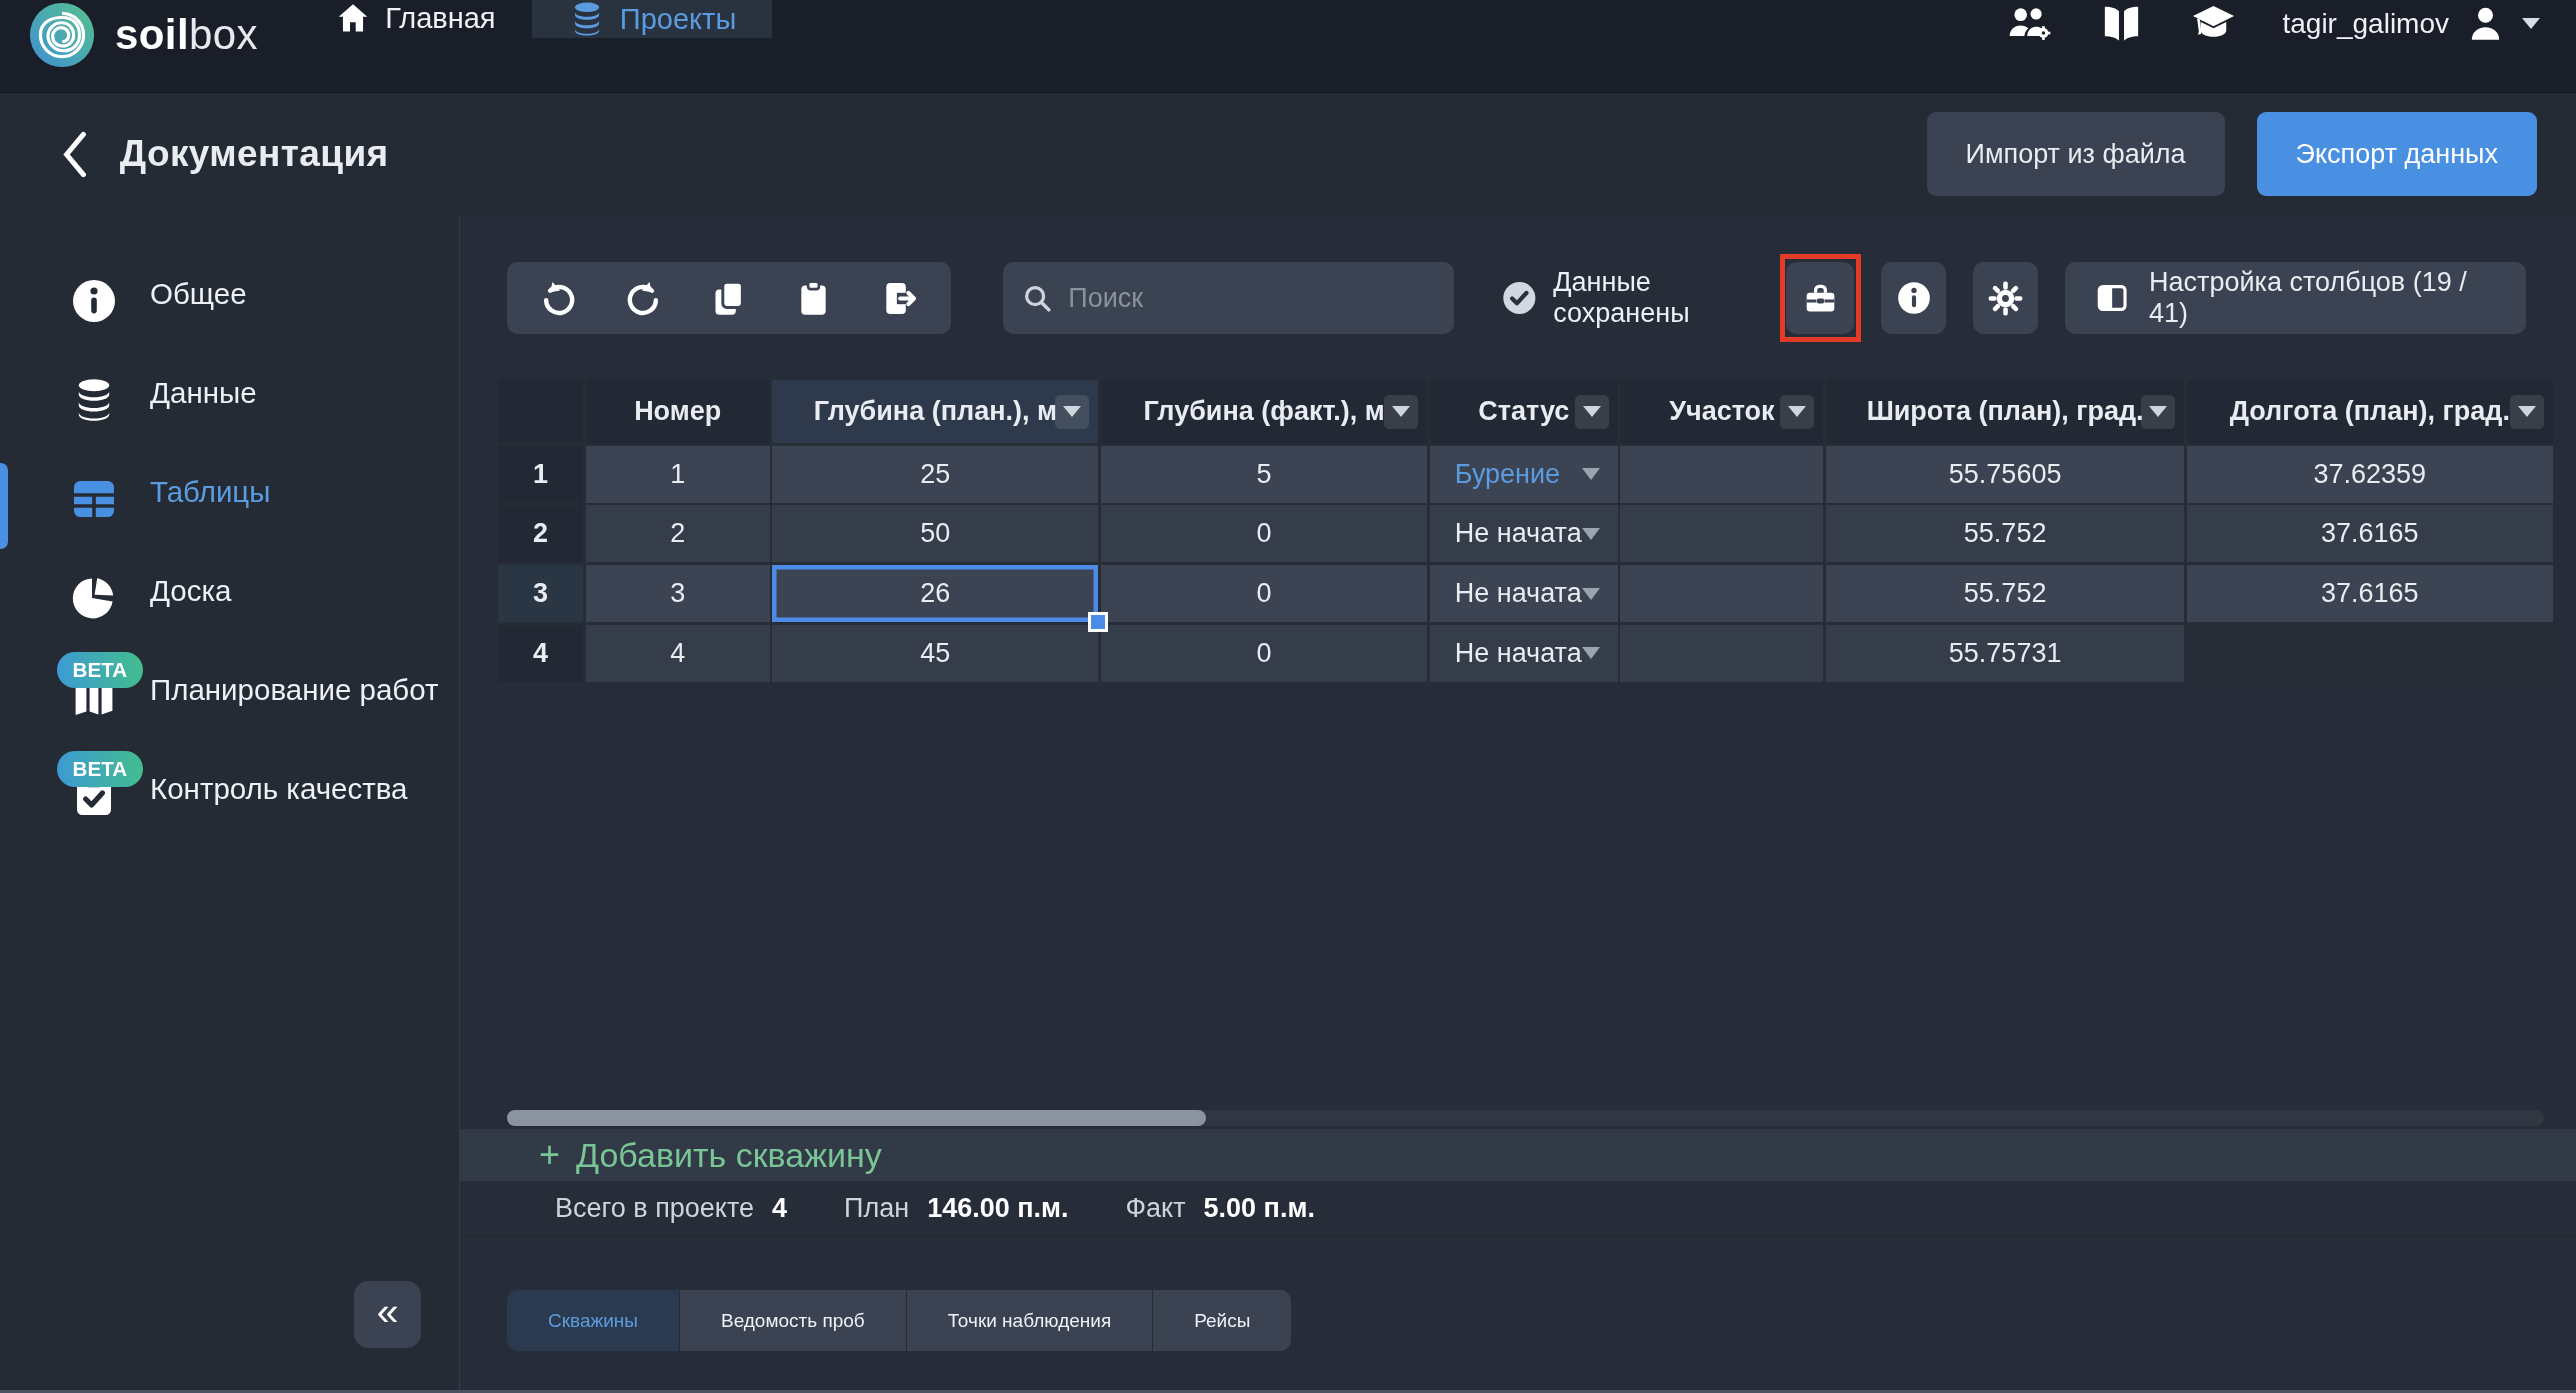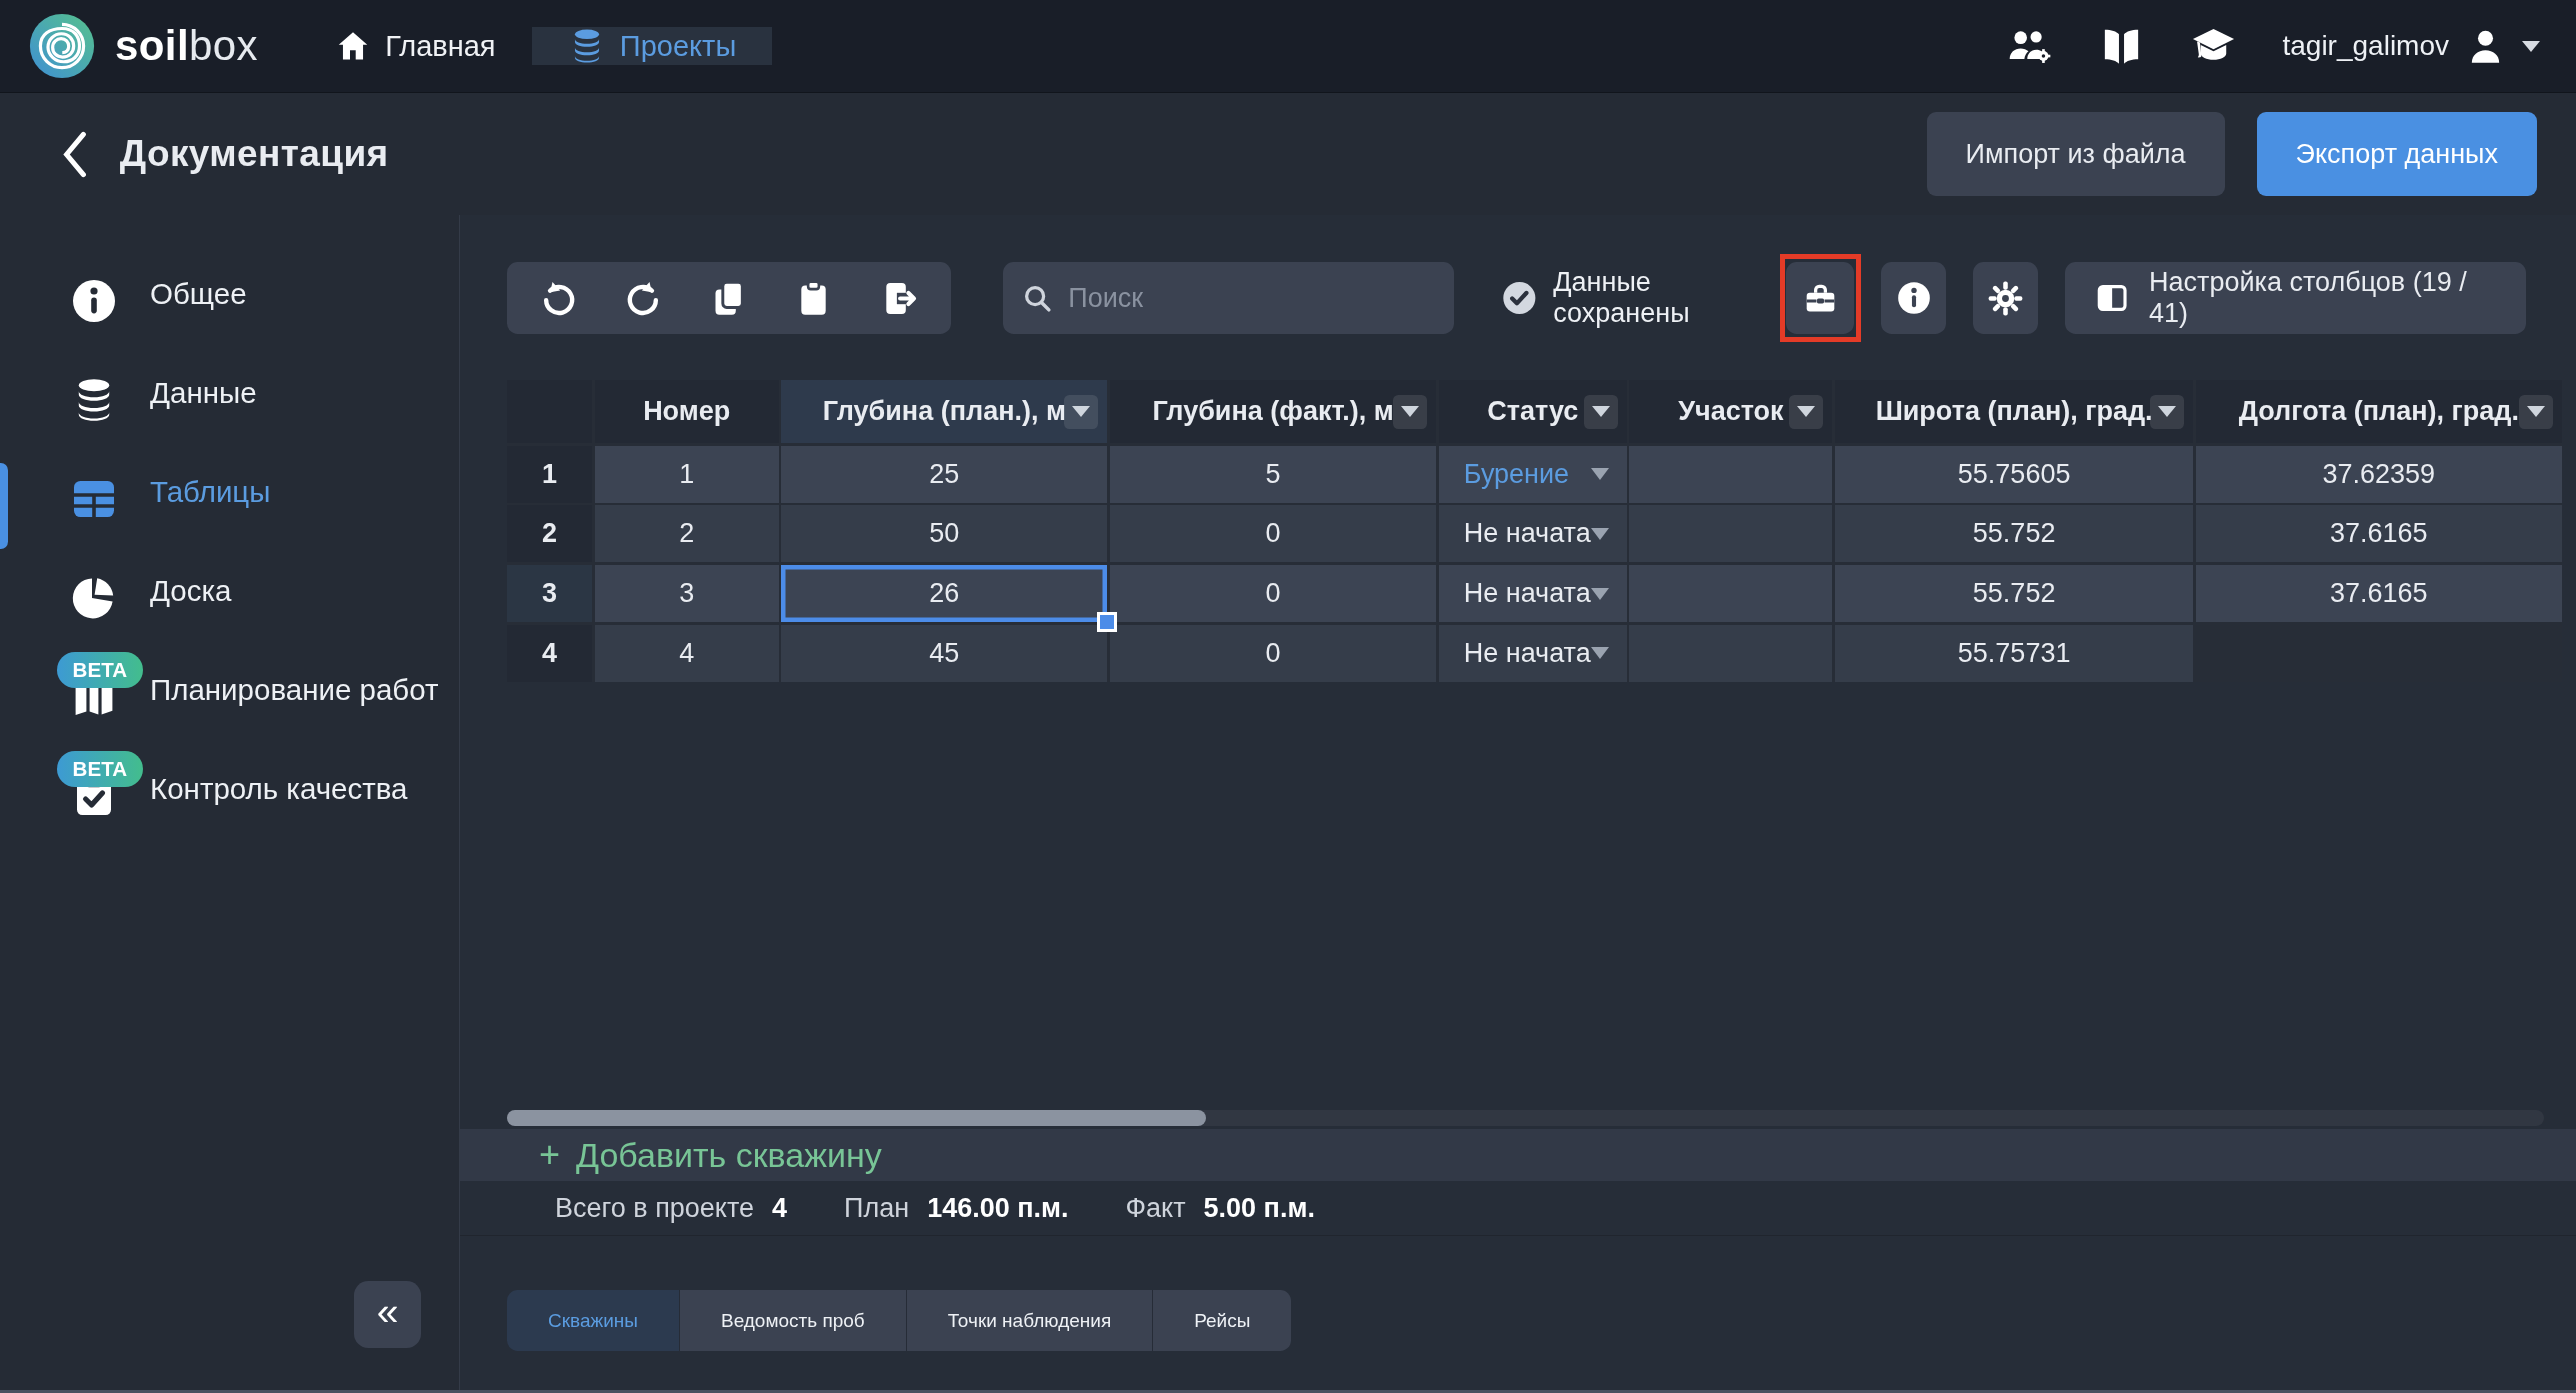--- a/index.html
+++ b/index.html
@@ -10,21 +10,21 @@
     --grid-line:#272d37;
     --accent:#4a90e2; --blue-text:#5b9ce0; --green:#78c596;
     --text:#e9ecf1; --muted:#98a0ad; --red:#e43b27;
   }
   *{box-sizing:border-box; margin:0; padding:0;}
   html,body{width:2576px;height:1394px;overflow:hidden;}
   body{font-family:"Liberation Sans","DejaVu Sans",sans-serif;background:var(--bg-page);color:var(--text);position:relative;}
   svg{display:block;}
 
   
-  .topnav{height:93px;background:var(--bg-top);display:flex;align-items:center;border-bottom:1.8px solid #11151c;}
+  .topnav{height:93px;background:var(--bg-top);display:flex;align-items:flex-start;border-bottom:1.8px solid #11151c;}
   .brand{display:flex;align-items:center;gap:18px;padding:0 41px 0 27px;cursor:pointer;}
   .brand .logo{width:70px;height:70px;}
   .wordmark{font-size:42px;color:#fff;letter-spacing:0.4px;}
   .wordmark b{font-weight:700;} .wordmark span{font-weight:300;color:#e6eaef;}
   .navitem{display:flex;align-items:center;gap:14.3px;padding:0 36px;font-size:29px;color:#f0f2f5;cursor:pointer;}
   .navitem.active{background:#29323f;color:var(--blue-text);}
   .topnav-right{margin-left:auto;display:flex;align-items:center;gap:45px;padding-right:36px;}
   .tn-icon{width:47px;height:47px;cursor:pointer;}
   .usermenu{display:flex;align-items:center;gap:16px;cursor:pointer;}
   .usermenu .uname{font-size:28px;color:#eef1f5;}
@@ -64,21 +64,21 @@
   .searchbox input{background:transparent;border:none;outline:none;color:var(--text);font-size:27px;font-family:inherit;margin-left:16px;width:358px;}
   .searchbox input::placeholder{color:#8a92a0;}
   .saved{display:flex;align-items:center;gap:16px;margin-left:47px;font-size:27px;color:#eef1f5;}
   .tb-right{margin-left:auto;display:flex;align-items:center;gap:27px;}
   .iconbtn{width:68px;height:72px;background:var(--panel);border-radius:10.7px;display:flex;align-items:center;justify-content:center;cursor:pointer;}
   .toolbox-wrap{position:relative;}
   .red-annotation{position:absolute;inset:-8px -6.3px;border:5.4px solid var(--red);pointer-events:none;}
   .colbtn{height:72px;background:var(--panel);border-radius:10.7px;display:flex;align-items:center;gap:19.7px;padding:0 30px;font-size:27px;cursor:pointer;}
 
   
-  .tbl{position:absolute;left:47px;top:165px;display:grid;
+  .tbl{position:absolute;left:38px;top:165px;display:grid;
        grid-template-columns:85px 184px 326px 326px 188px 203px 358px 366px;
        gap:2.7px;background:var(--grid-line);}
   .tc{height:57px;display:flex;align-items:center;justify-content:center;font-size:27px;background:var(--cell-odd);position:relative;}
   .tc.hd{height:63px;background:var(--dark-col);font-weight:700;}
   .tc.hd.selcol{background:var(--hdr-sel);}
   .tc.rowhead{background:var(--dark-col);font-weight:700;}
   .tc.rowhead.sel{background:var(--rowhead-sel);}
   .filterbtn{position:absolute;right:9px;top:50%;transform:translateY(-50%);width:34px;height:34px;border-radius:5.4px;
        background:rgba(255,255,255,.10);display:flex;align-items:center;justify-content:center;cursor:pointer;}
   .ftri{width:0;height:0;border-left:9px solid transparent;border-right:9px solid transparent;border-top:11.6px solid #cfd5dd;}

